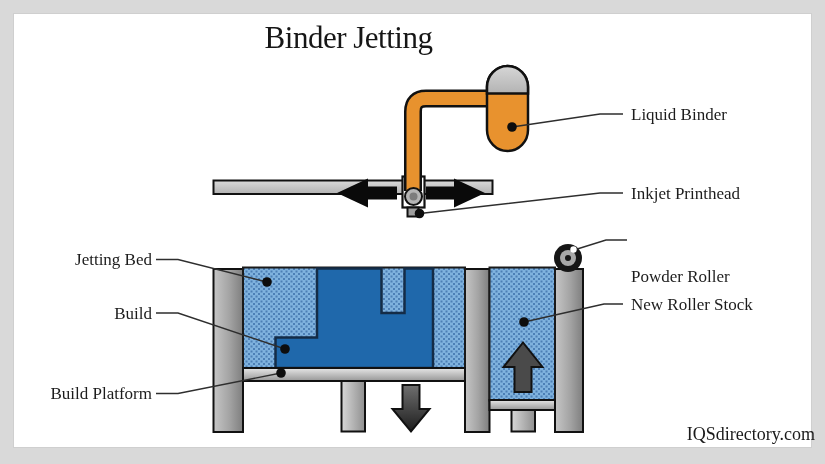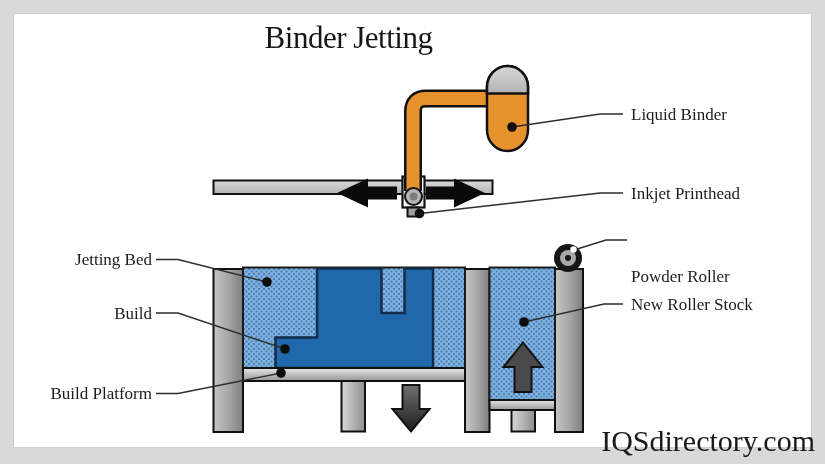--- a/index.html
+++ b/index.html
@@ -8,21 +8,21 @@
     --object-blue:#1f68ab; --label-text:#1c1c1c; --leader:#2e2e2e;
   }
   *{box-sizing:border-box;margin:0;padding:0}
   html,body{width:825px;height:464px;overflow:hidden;}
   body{background:var(--background);font-family:"Liberation Serif","DejaVu Serif",serif;position:relative;}
   .panel{position:absolute;left:13px;top:13px;width:799px;height:435px;background:var(--panel);border:1px solid #cfcfcf;}
   .title{position:absolute;left:0;top:20px;width:697px;text-align:center;font-size:31px;letter-spacing:-0.5px;color:#161616;}
   svg.diagram{position:absolute;left:0;top:0;width:825px;height:464px;}
   .lbl{position:absolute;font-size:17px;color:var(--label-text);white-space:nowrap;}
   .lbl.right-align{width:132px;text-align:right;}
-  .watermark{position:absolute;right:10px;top:424px;font-size:30px;color:#1a1a1a;}
+  .watermark{position:absolute;right:10px;top:424px;font-size:18px;color:#1a1a1a;}
 </style>
 </head>
 <body>
 
 <div class="panel"></div>
 <div class="title">Binder Jetting</div>
 
 <svg class="diagram" viewBox="0 0 825 464">
   <defs>
     <pattern id="powderPat" width="5" height="5" patternUnits="userSpaceOnUse">

